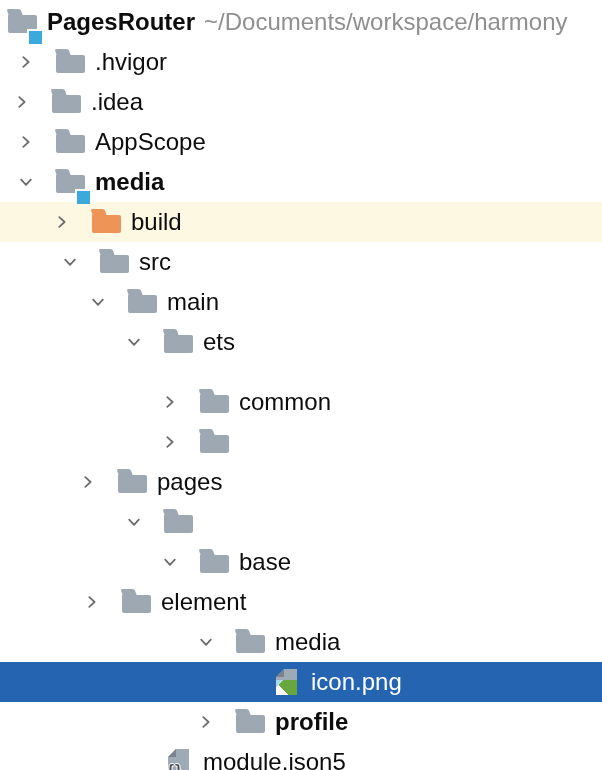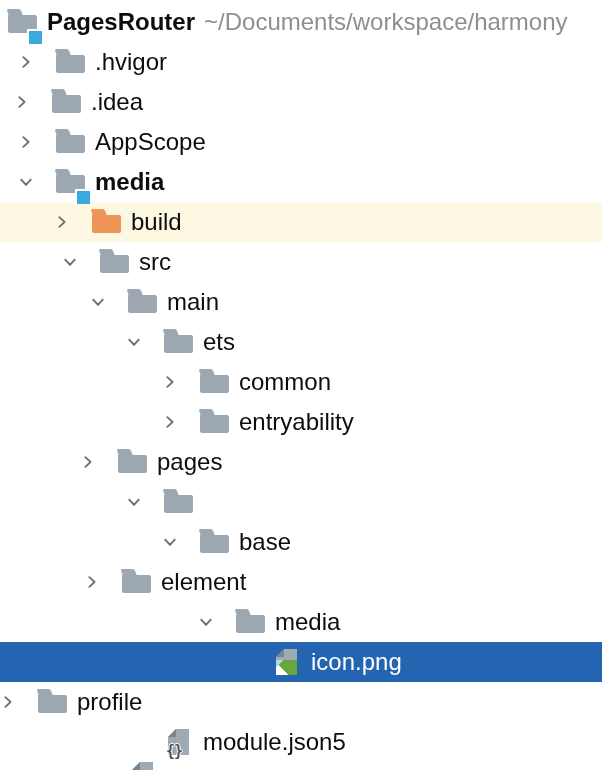--- a/index.html
+++ b/index.html
@@ -148,43 +148,42 @@
         <svg width="16" height="16" viewBox="0 0 16 16">
           <path d="M3.2 5.6 L8 10.9 L12.8 5.6" fill="none" stroke="currentColor" stroke-width="1.8" stroke-linecap="round" stroke-linejoin="round"></path>
         </svg>
       </span>
     <span class="ic">
         <span class="ftab"></span>
         <span class="fbase"></span>
       </span>
     <span class="label">ets</span>
   </div>
+    <div class="row" style="padding-left: 162px; margin-top: 20px;">
+    <span class="chev">
+        <svg width="16" height="16" viewBox="0 0 16 16">
+          <path d="M5.3 3.2 L10.6 8 L5.3 12.8" fill="none" stroke="currentColor" stroke-width="1.8" stroke-linecap="round" stroke-linejoin="round"></path>
+        </svg>
+      </span>
+    <span class="ic">
+        <span class="ftab"></span>
+        <span class="fbase"></span>
+      </span>
+    <span class="label">common</span>
+  </div>
     <div class="row" style="padding-left: 162px;">
     <span class="chev">
         <svg width="16" height="16" viewBox="0 0 16 16">
           <path d="M5.3 3.2 L10.6 8 L5.3 12.8" fill="none" stroke="currentColor" stroke-width="1.8" stroke-linecap="round" stroke-linejoin="round"></path>
         </svg>
       </span>
     <span class="ic">
         <span class="ftab"></span>
         <span class="fbase"></span>
       </span>
-    <span class="label">common</span>
-  </div>
-    <div class="row" style="padding-left: 162px;">
-    <span class="chev">
-        <svg width="16" height="16" viewBox="0 0 16 16">
-          <path d="M5.3 3.2 L10.6 8 L5.3 12.8" fill="none" stroke="currentColor" stroke-width="1.8" stroke-linecap="round" stroke-linejoin="round"></path>
-        </svg>
-      </span>
-    <span class="ic">
-        <span class="ftab"></span>
-        <span class="fbase"></span>
-      </span>
-    <span class="label">entryability</span>
   </div>
     <div class="row" style="padding-left: 80px;">
     <span class="chev">
         <svg width="16" height="16" viewBox="0 0 16 16">
           <path d="M5.3 3.2 L10.6 8 L5.3 12.8" fill="none" stroke="currentColor" stroke-width="1.8" stroke-linecap="round" stroke-linejoin="round"></path>
         </svg>
       </span>
     <span class="ic">
         <span class="ftab"></span>
         <span class="fbase"></span>
@@ -240,21 +239,21 @@
   </div>
     <div class="row hl-sel" style="padding-left: 234px;">
     <span class="chev"></span>
     <span class="ic">
         <span class="fbody"></span>
         <span class="ffold"></span>
         <span class="thumb"></span>
       </span>
     <span class="label">icon.png</span>
   </div>
-    <div class="row" style="">
+    <div class="row" style="padding-left: 198px; font-weight: bold;">
     <span class="chev">
         <svg width="16" height="16" viewBox="0 0 16 16">
           <path d="M5.3 3.2 L10.6 8 L5.3 12.8" fill="none" stroke="currentColor" stroke-width="1.8" stroke-linecap="round" stroke-linejoin="round"></path>
         </svg>
       </span>
     <span class="ic">
         <span class="ftab"></span>
         <span class="fbase"></span>
       </span>
     <span class="label">profile</span>

